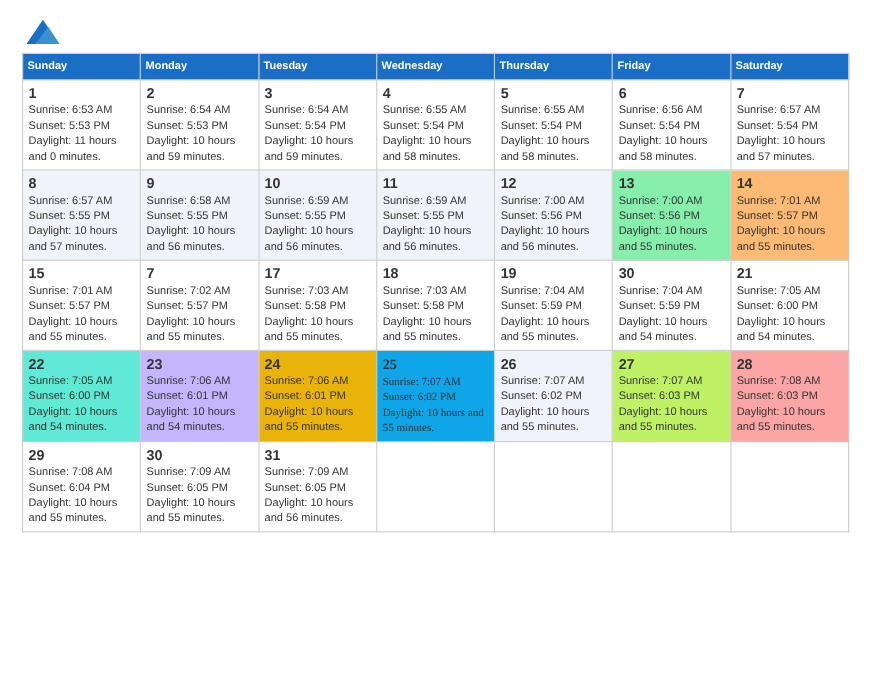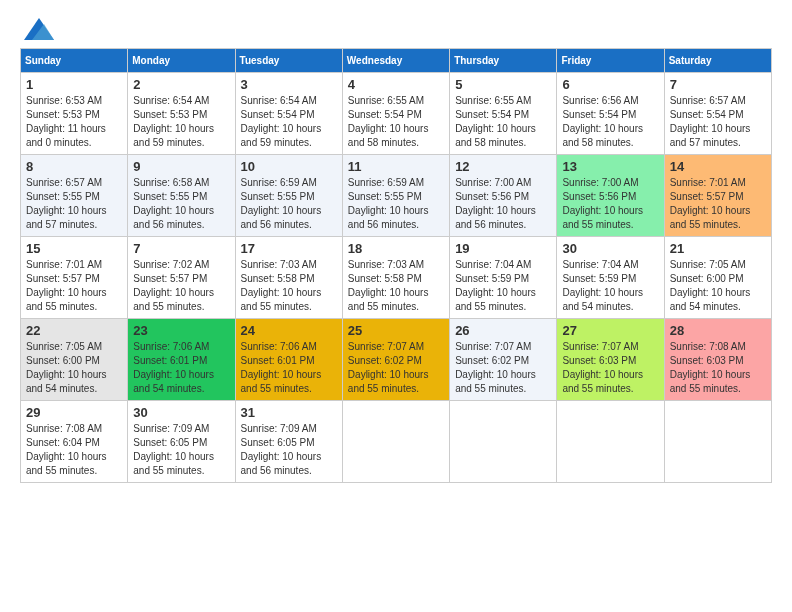--- a/index.html
+++ b/index.html
@@ -286,45 +286,45 @@
           <td>
         <span class="day-num">21</span>
         <div class="day-detail">
           <span>Sunrise: 7:05 AM</span><br>
           <span>Sunset: 6:00 PM</span><br>
           <span>Daylight: 10 hours and 54 minutes.</span>
         </div>
       </td>
         </tr>
         <tr>
-          <td style="background-color: #e5e5e5; margin-left: 35px;">
+          <td style="background-color: #5eead4; margin-left: 35px;">
         <span class="day-num">22</span>
         <div class="day-detail">
           <span>Sunrise: 7:05 AM</span><br>
           <span>Sunset: 6:00 PM</span><br>
           <span>Daylight: 10 hours and 54 minutes.</span>
         </div>
       </td>
-          <td style="background-color: #22c55e;">
+          <td style="background-color: #c4b5fd;">
         <span class="day-num">23</span>
         <div class="day-detail">
           <span>Sunrise: 7:06 AM</span><br>
           <span>Sunset: 6:01 PM</span><br>
           <span>Daylight: 10 hours and 54 minutes.</span>
         </div>
       </td>
           <td style="background-color: #eab308;">
         <span class="day-num">24</span>
         <div class="day-detail">
           <span>Sunrise: 7:06 AM</span><br>
           <span>Sunset: 6:01 PM</span><br>
           <span>Daylight: 10 hours and 55 minutes.</span>
         </div>
       </td>
-          <td style="background-color: #eab308;">
+          <td style="background-color: #0ea5e9; font-family: Liberation Serif, serif;">
         <span class="day-num">25</span>
         <div class="day-detail">
           <span>Sunrise: 7:07 AM</span><br>
           <span>Sunset: 6:02 PM</span><br>
           <span>Daylight: 10 hours and 55 minutes.</span>
         </div>
       </td>
           <td style="background-color: rgb(240, 244, 250); margin-left: 12px;">
         <span class="day-num">26</span>
         <div class="day-detail">

